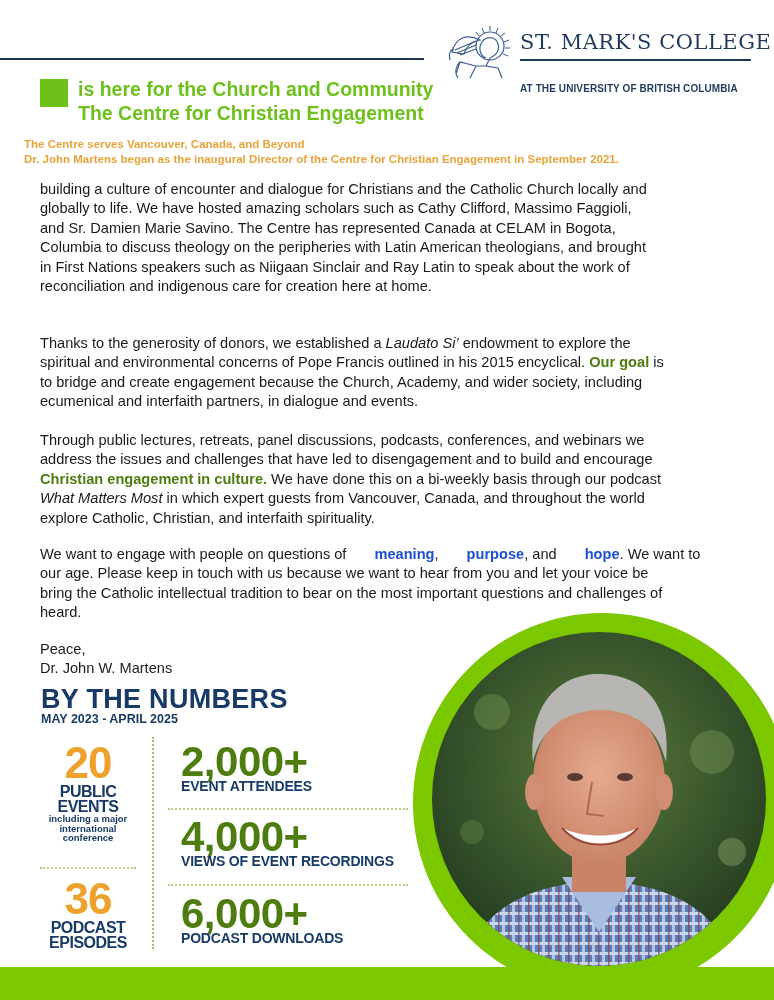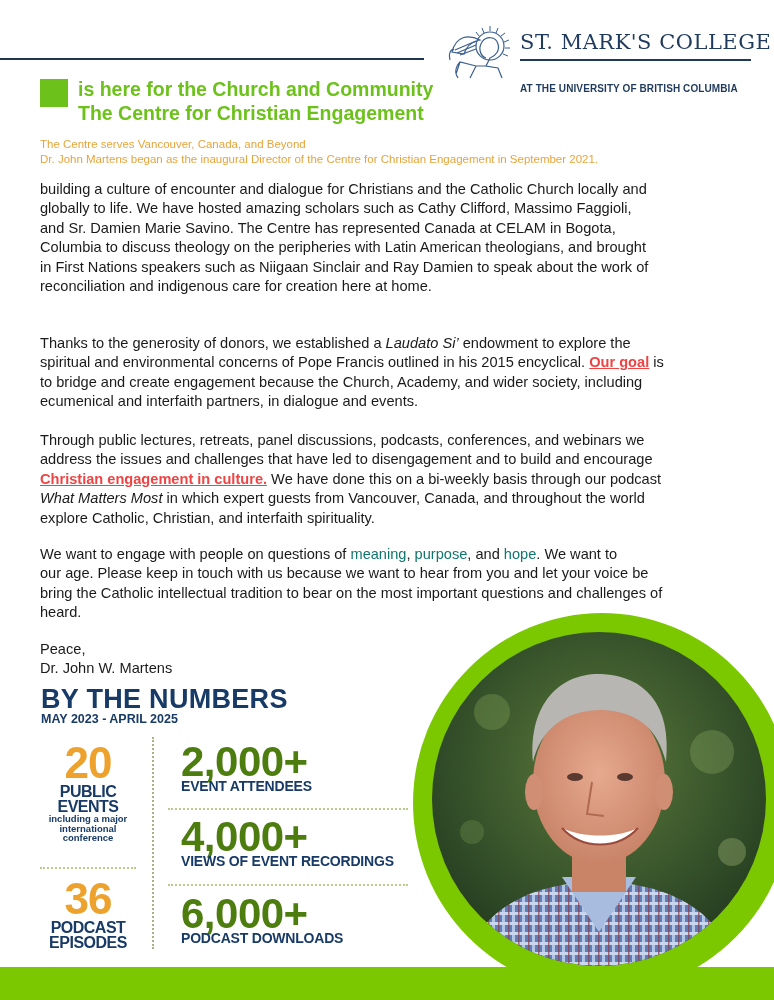--- a/index.html
+++ b/index.html
@@ -11,26 +11,26 @@
   .logo { position: absolute; left: 446px; top: 22px; width: 310px; height: 62px; }
   .logo svg.crest { position: absolute; left: 0; top: 0; width: 70px; height: 62px; }
   .logo .name { position: absolute; left: 74px; top: 8px; font-family: "DejaVu Serif", serif; font-size: 21px; color: #1f3a5c; letter-spacing: 0.5px; white-space: nowrap; }
   .logo .rule { position: absolute; left: 74px; top: 37px; width: 231px; height: 1.5px; background: #1f3a5c; }
   .logo .sub { position: absolute; left: 74px; top: 43px; font-family: "Liberation Sans", sans-serif; font-weight: bold; font-size: 10px; color: #1f3a5c; white-space: nowrap; letter-spacing: 0.1px; margin-top: 18px; }
 
   .title-block { position: absolute; left: 40px; top: 77px; }
   .title-square { position: absolute; left: 0; top: 2px; width: 28px; height: 28px; background: #6cc21a; }
   .title-text { position: absolute; left: 38px; top: 0; font-family: "Liberation Sans", sans-serif; font-weight: bold; font-size: 19.5px; line-height: 24px; color: #6cc21a; white-space: nowrap; }
 
-  .subhead { position: absolute; left: 40px; top: 137px; font-family: "Liberation Sans", sans-serif; font-weight: normal; font-size: 11.5px; line-height: 15px; color: #e8a43a; white-space: nowrap; }
+  .subhead { position: absolute; left: 24px; top: 137px; font-family: "Liberation Sans", sans-serif; font-weight: bold; font-size: 11.5px; line-height: 15px; color: #e8a43a; white-space: nowrap; }
 
   .body-text { position: absolute; left: 40px; width: 728px; font-family: "Liberation Sans", sans-serif; font-size: 14.6px; line-height: 19.4px; color: #1a1a1a; }
   .body-text .line { display: block; white-space: nowrap; }
-  .hl-green { color: #ef4444; font-weight: bold; text-decoration: underline; }
-  .hl-orange { color: #0f766e; font-weight: normal; }
+  .hl-green { color: #4d7c0f; font-weight: bold; }
+  .hl-orange { color: #1d4ed8; font-weight: bold; margin-left: 24px; }
   .ital { font-style: italic; }
 
   .p1 { top: 180px; }
   .p2 { top: 334px; }
   .p3 { top: 431px; }
   .p4 { top: 545px; }
   .p5 { top: 640px; }
 
   .numbers-head { position: absolute; left: 41px; top: 686px; font-family: "Liberation Sans", sans-serif; font-weight: bold; color: #183a66; }
   .numbers-head .big { font-size: 27px; line-height: 26px; letter-spacing: 0.3px; }
@@ -94,21 +94,21 @@
 <div class="subhead">
   <div>The Centre serves Vancouver, Canada, and Beyond</div>
   <div>Dr. John Martens began as the inaugural Director of the Centre for Christian Engagement in September 2021.</div>
 </div>
 
 <div class="body-text p1">
   <span class="line">building a culture of encounter and dialogue for Christians and the Catholic Church locally and</span>
   <span class="line">globally to life. We have hosted amazing scholars such as Cathy Clifford, Massimo Faggioli,</span>
   <span class="line">and Sr. Damien Marie Savino. The Centre has represented Canada at CELAM in Bogota,</span>
   <span class="line">Columbia to discuss theology on the peripheries with Latin American theologians, and brought</span>
-  <span class="line">in First Nations speakers such as Niigaan Sinclair and Ray Damien to speak about the work of</span>
+  <span class="line">in First Nations speakers such as Niigaan Sinclair and Ray Latin to speak about the work of</span>
   <span class="line">reconciliation and indigenous care for creation here at home.</span>
 </div>
 
 <div class="body-text p2">
   <span class="line"><span>Thanks to the generosity of donors, we established a </span><span class="ital">Laudato Si’</span><span> endowment to explore the</span></span>
   <span class="line"><span>spiritual and environmental concerns of Pope Francis outlined in his 2015 encyclical. </span><span class="hl-green">Our goal</span><span> is</span></span>
   <span class="line">to bridge and create engagement because the Church, Academy, and wider society, including</span>
   <span class="line">ecumenical and interfaith partners, in dialogue and events.</span>
 </div>
 

